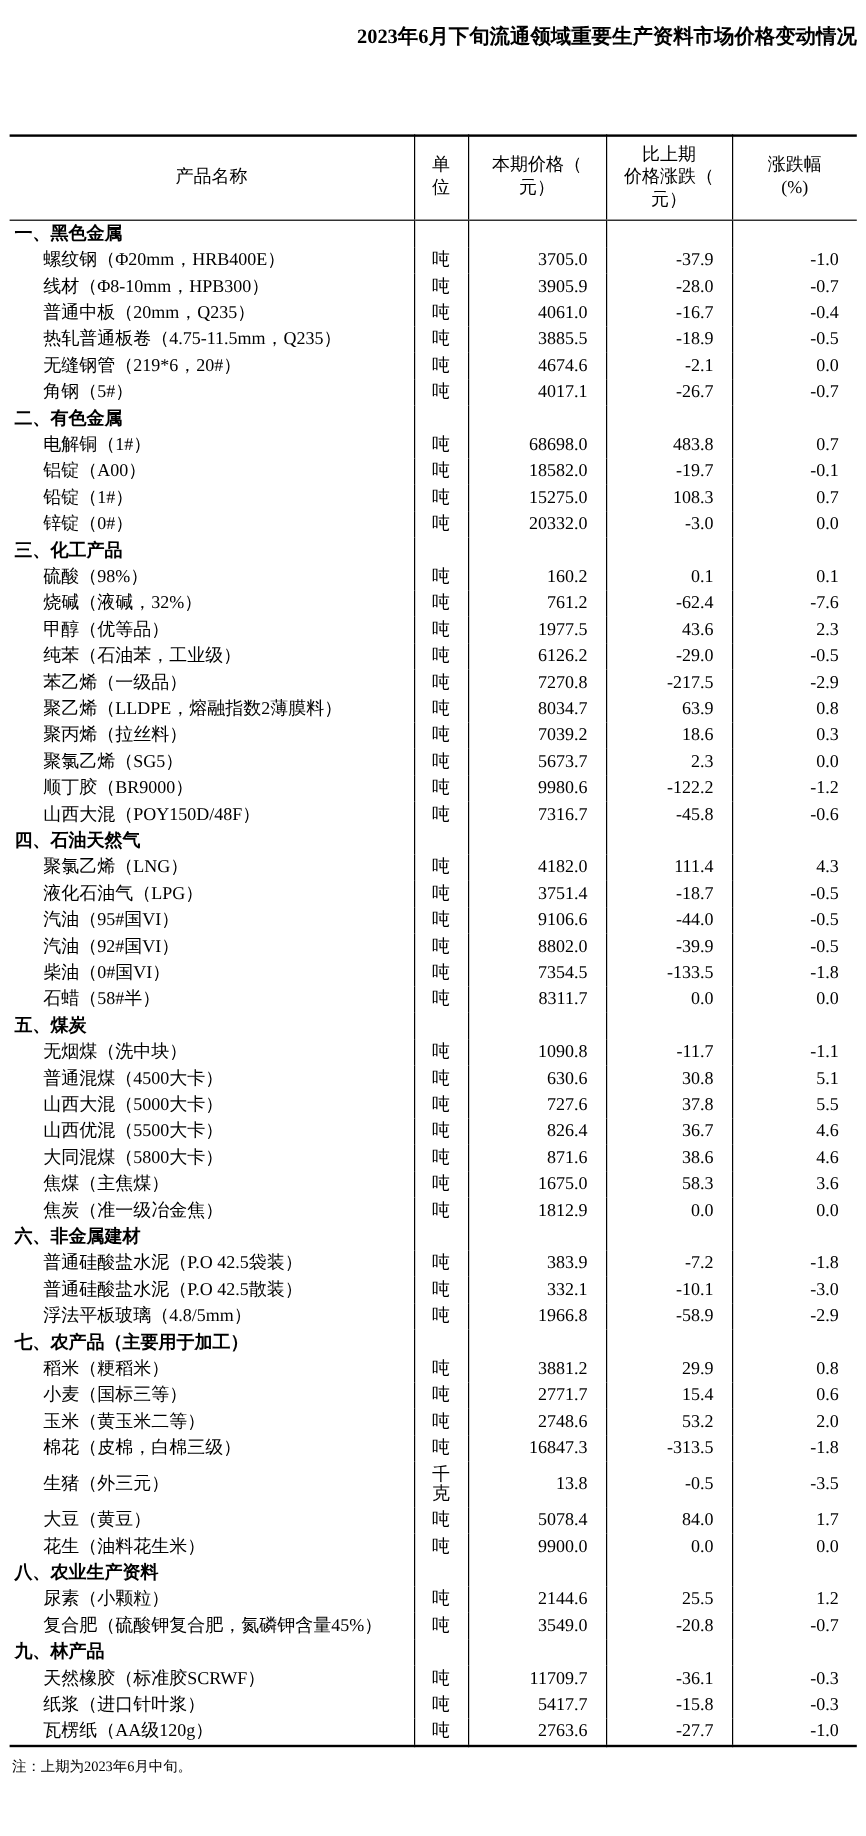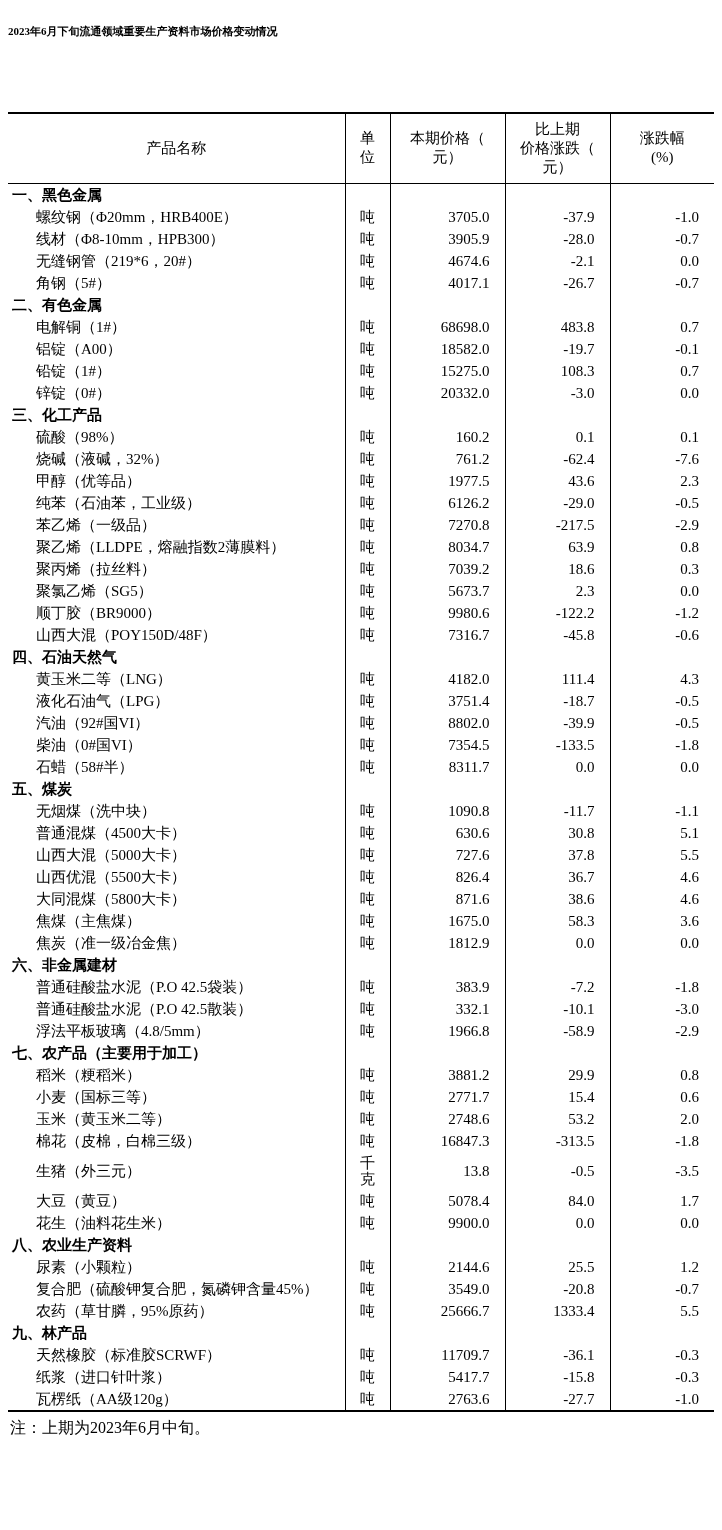--- a/index.html
+++ b/index.html
@@ -4,23 +4,23 @@
 <style>
   * { box-sizing: border-box; }
   html, body { margin: 0; padding: 0; background: #ffffff; }
   body {
     width: 722px;
     color: #000;
     font-family: "Liberation Serif", "DejaVu Serif", serif;
   }
   .page { width: 722px; min-height: 1530px; padding: 18px 8px 8px 8px; }
   .title {
-    text-align: left;
+    text-align: right;
     font-weight: bold;
-    font-size: 11px;
+    font-size: 17px;
     line-height: 26px;
     margin: 0 0 68px 0;
   }
   table.price-table {
     width: 706px;
     border-collapse: collapse;
     table-layout: fixed;
     border-top: 2px solid #000;
     border-bottom: 2px solid #000;
     font-size: 15px;
@@ -44,21 +44,21 @@
   td {
     line-height: 16px;
     padding: 3px 2px;
     vertical-align: middle;
   }
   .name-cell { text-align: left; }
   .category-name { font-weight: bold; padding-left: 4px; margin-top: 12px; }
   .item-name { padding-left: 28px; margin-top: 39px; }
   .unit-cell { text-align: center; padding-left: 12px; padding-right: 12px; }
   .num-cell { text-align: right; padding-right: 15px; }
-  .note { font-size: 16px; line-height: 20px; margin-top: 6px; padding-left: 2px; }
+  .note { font-size: 12px; line-height: 20px; margin-top: 6px; padding-left: 2px; }
 </style>
 </head>
 <body>
 
 <div class="page">
 
   <div class="title">2023年6月下旬流通领域重要生产资料市场价格变动情况</div>
 
   <table class="price-table">
     <colgroup>
@@ -98,20 +98,34 @@
           <td class="num-cell">-1.0</td>
         </tr>
         <tr>
           <td class="name-cell item-name">线材（Φ8-10mm，HPB300）</td>
           <td class="unit-cell">吨</td>
           <td class="num-cell">3905.9</td>
           <td class="num-cell">-28.0</td>
           <td class="num-cell">-0.7</td>
         </tr>
         <tr>
+          <td class="name-cell item-name">普通中板（20mm，Q235）</td>
+          <td class="unit-cell">吨</td>
+          <td class="num-cell">4061.0</td>
+          <td class="num-cell">-16.7</td>
+          <td class="num-cell">-0.4</td>
+        </tr>
+        <tr>
+          <td class="name-cell item-name">热轧普通板卷（4.75-11.5mm，Q235）</td>
+          <td class="unit-cell">吨</td>
+          <td class="num-cell">3885.5</td>
+          <td class="num-cell">-18.9</td>
+          <td class="num-cell">-0.5</td>
+        </tr>
+        <tr>
           <td class="name-cell item-name">无缝钢管（219*6，20#）</td>
           <td class="unit-cell">吨</td>
           <td class="num-cell">4674.6</td>
           <td class="num-cell">-2.1</td>
           <td class="num-cell">0.0</td>
         </tr>
         <tr>
           <td class="name-cell item-name">角钢（5#）</td>
           <td class="unit-cell">吨</td>
           <td class="num-cell">4017.1</td>
@@ -231,34 +245,41 @@
           <td class="num-cell">-0.6</td>
         </tr>
         <tr>
           <td class="name-cell category-name">四、石油天然气</td>
           <td class="unit-cell"></td>
           <td class="num-cell"></td>
           <td class="num-cell"></td>
           <td class="num-cell"></td>
         </tr>
         <tr>
-          <td class="name-cell item-name">黄玉米二等（LNG）</td>
+          <td class="name-cell item-name">聚氯乙烯（LNG）</td>
           <td class="unit-cell">吨</td>
           <td class="num-cell">4182.0</td>
           <td class="num-cell">111.4</td>
           <td class="num-cell">4.3</td>
         </tr>
         <tr>
           <td class="name-cell item-name">液化石油气（LPG）</td>
           <td class="unit-cell">吨</td>
           <td class="num-cell">3751.4</td>
           <td class="num-cell">-18.7</td>
           <td class="num-cell">-0.5</td>
         </tr>
         <tr>
+          <td class="name-cell item-name">汽油（95#国VI）</td>
+          <td class="unit-cell">吨</td>
+          <td class="num-cell">9106.6</td>
+          <td class="num-cell">-44.0</td>
+          <td class="num-cell">-0.5</td>
+        </tr>
+        <tr>
           <td class="name-cell item-name">汽油（92#国VI）</td>
           <td class="unit-cell">吨</td>
           <td class="num-cell">8802.0</td>
           <td class="num-cell">-39.9</td>
           <td class="num-cell">-0.5</td>
         </tr>
         <tr>
           <td class="name-cell item-name">柴油（0#国VI）</td>
           <td class="unit-cell">吨</td>
           <td class="num-cell">7354.5</td>
@@ -427,27 +448,20 @@
           <td class="num-cell">1.2</td>
         </tr>
         <tr>
           <td class="name-cell item-name">复合肥（硫酸钾复合肥，氮磷钾含量45%）</td>
           <td class="unit-cell">吨</td>
           <td class="num-cell">3549.0</td>
           <td class="num-cell">-20.8</td>
           <td class="num-cell">-0.7</td>
         </tr>
         <tr>
-          <td class="name-cell item-name">农药（草甘膦，95%原药）</td>
-          <td class="unit-cell">吨</td>
-          <td class="num-cell">25666.7</td>
-          <td class="num-cell">1333.4</td>
-          <td class="num-cell">5.5</td>
-        </tr>
-        <tr>
           <td class="name-cell category-name">九、林产品</td>
           <td class="unit-cell"></td>
           <td class="num-cell"></td>
           <td class="num-cell"></td>
           <td class="num-cell"></td>
         </tr>
         <tr>
           <td class="name-cell item-name">天然橡胶（标准胶SCRWF）</td>
           <td class="unit-cell">吨</td>
           <td class="num-cell">11709.7</td>

